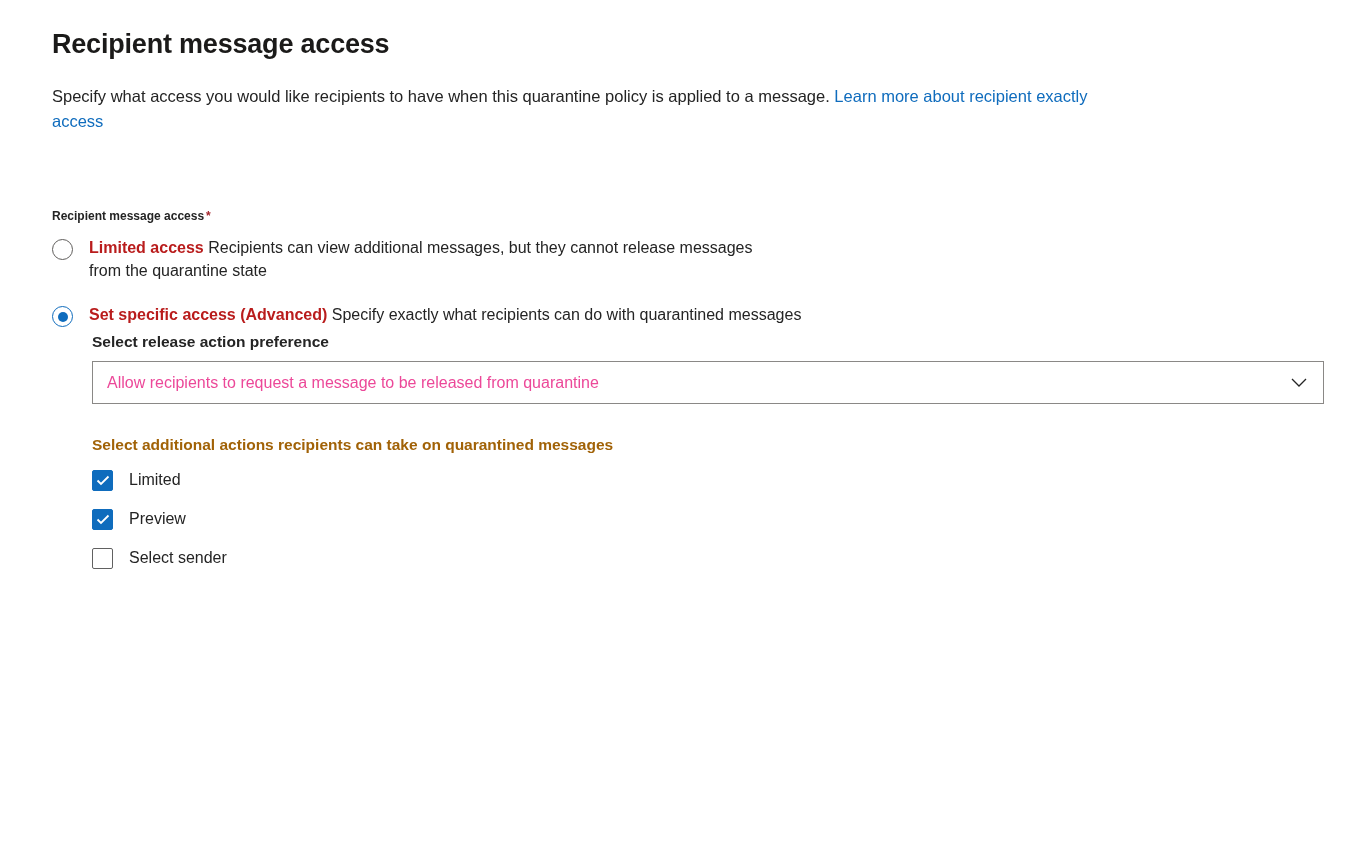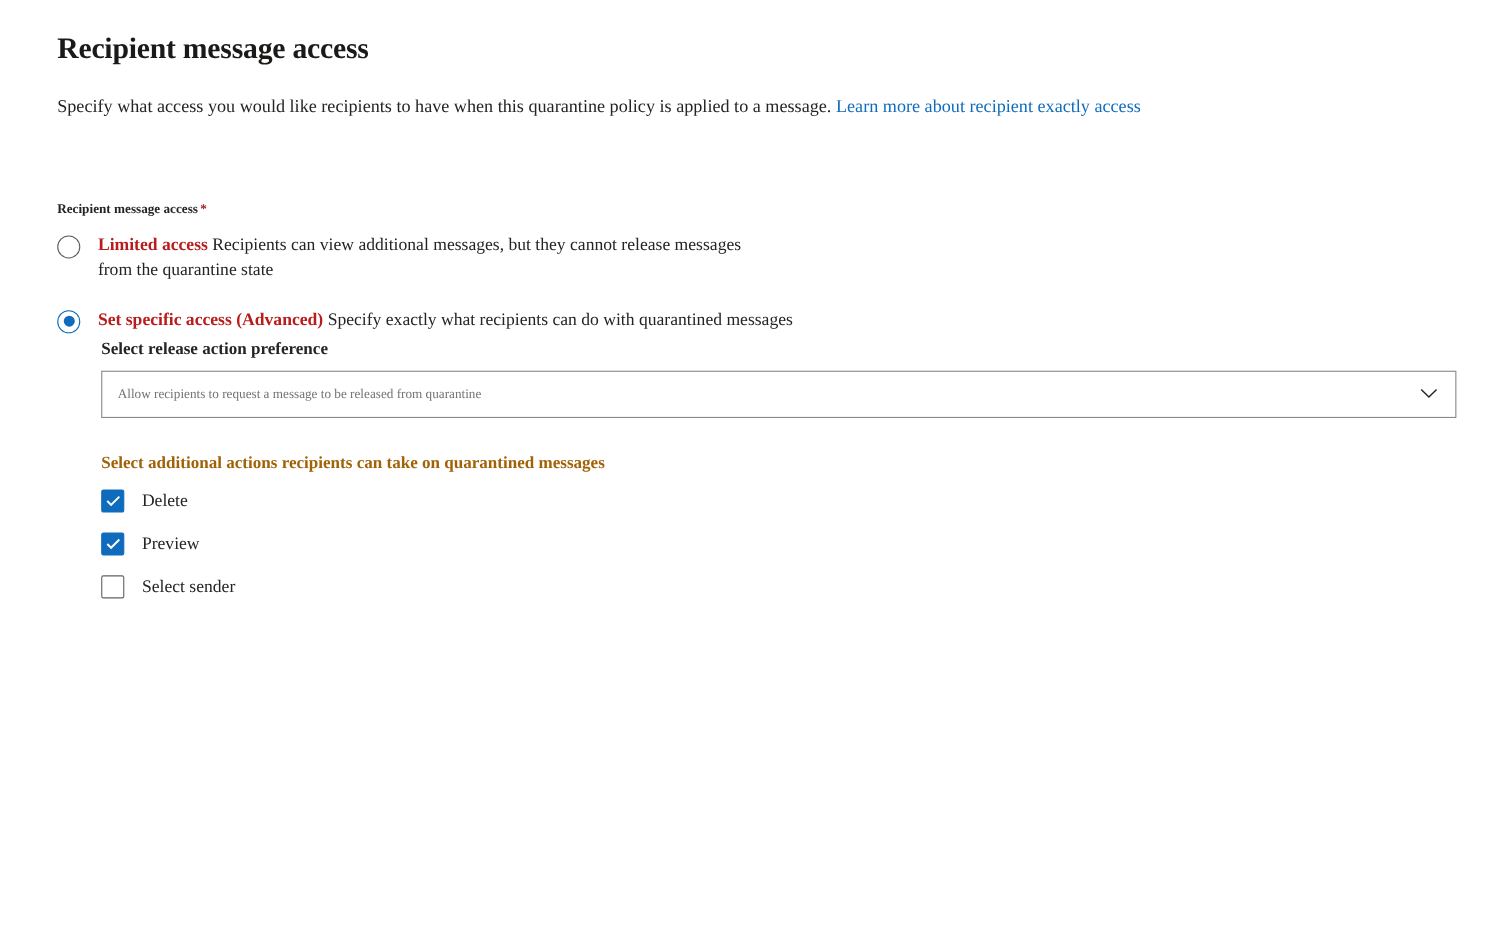--- a/index.html
+++ b/index.html
@@ -13,21 +13,20 @@
     font-family: "Liberation Sans", sans-serif;
     color: #201f1e;
     overflow: hidden;
   }
   .page {
     position: relative;
     width: 1166px;
     height: 855px;
     box-sizing: border-box;
     padding: 28px 48px 0 52px;
-    font-family: Liberation Serif, serif;
   }
   .page-title {
     font-size: 27px;
     font-weight: bold;
     color: #1b1a19;
     letter-spacing: -0.2px;
     margin: 0 0 22px 0;
     line-height: 1.25;
   }
   .intro {
@@ -117,22 +116,22 @@
   .dropdown {
     position: relative;
     width: 1232px;
     height: 43px;
     box-sizing: border-box;
     border: 1px solid #8a8886;
     background: #ffffff;
     display: flex;
     align-items: center;
     padding: 0 14px;
-    font-size: 12px;
-    color: #737373;
+    font-size: 16px;
+    color: #ec4899;
     cursor: pointer;
   }
   .dropdown .chev {
     position: absolute;
     right: 16px;
     top: 50%;
     transform: translateY(-50%);
     display: flex;
     align-items: center;
   }
@@ -219,21 +218,21 @@
     <div class="checkbox-label">Select additional actions recipients can take on quarantined messages</div>
 
     <div class="cb-group">
 
       <div class="cb-row">
         <span class="cb-box checked">
           <svg width="14" height="11" viewBox="0 0 14 11" aria-hidden="true">
             <polyline points="1.5,5.5 5,9 12.5,1.5" fill="none" stroke="#ffffff" stroke-width="1.8"></polyline>
           </svg>
         </span>
-        <span class="cb-text">Delete</span>
+        <span class="cb-text">Limited</span>
       </div>
 
       <div class="cb-row">
         <span class="cb-box checked">
           <svg width="14" height="11" viewBox="0 0 14 11" aria-hidden="true">
             <polyline points="1.5,5.5 5,9 12.5,1.5" fill="none" stroke="#ffffff" stroke-width="1.8"></polyline>
           </svg>
         </span>
         <span class="cb-text">Preview</span>
       </div>

